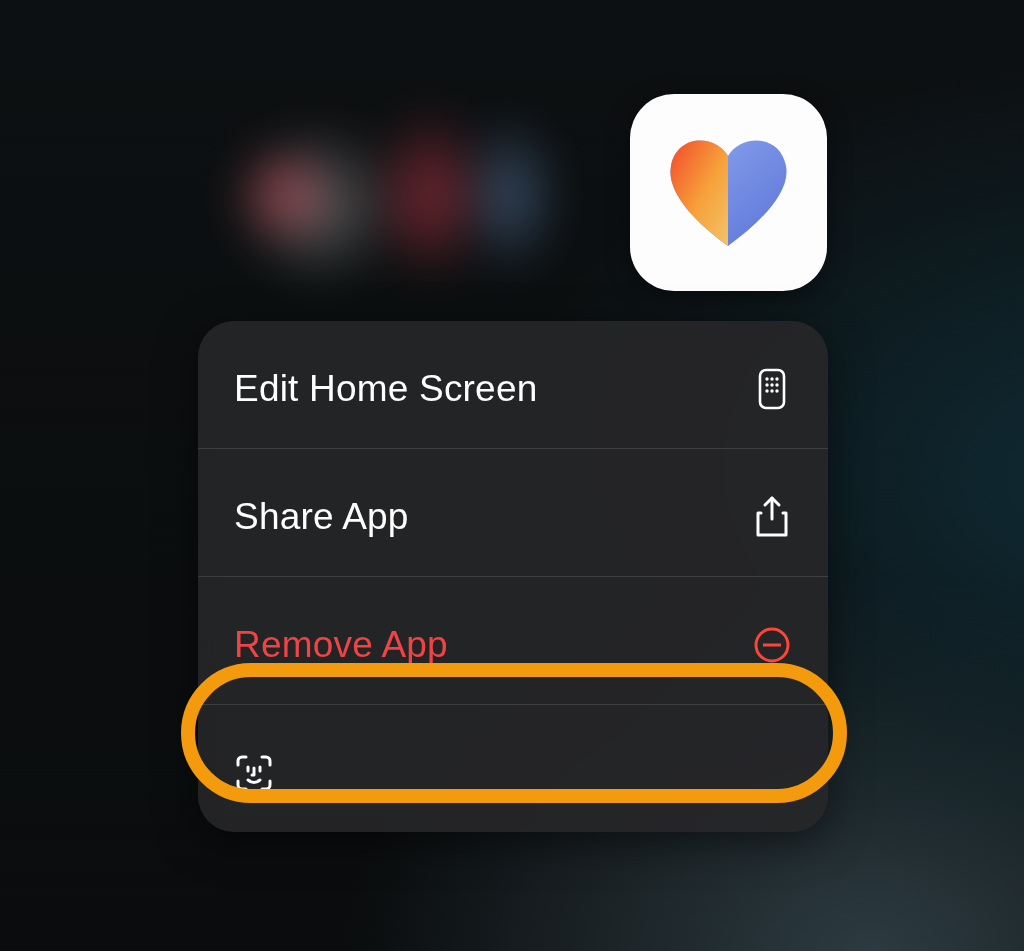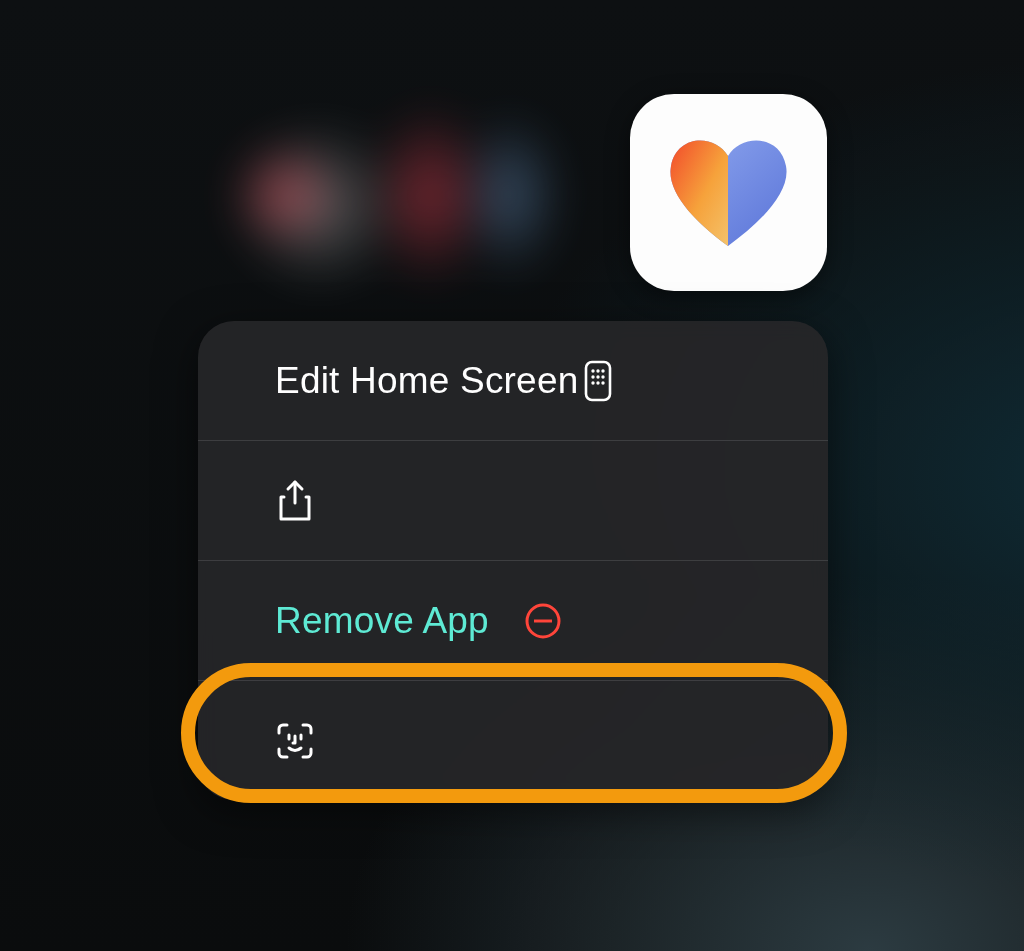--- a/index.html
+++ b/index.html
@@ -56,34 +56,34 @@
     border-radius: 36px;
     background: rgba(38,38,40,0.92);
     backdrop-filter: blur(10px);
     box-shadow: 0 10px 40px rgba(0,0,0,0.5);
     overflow: hidden;
   }
   .menu-item {
     height: 119px;
     display: flex;
     align-items: center;
-    padding: 0 36px 0 36px;
+    justify-content: space-between;
+    padding: 8px 36px 0 36px;
     color: #fefefe;
     font-size: 37px;
     font-weight: 400;
     letter-spacing: 0.2px;
     position: relative;
-    margin-left: 41px;
   }
   .menu-sep {
     height: 1px;
     background: rgba(255,255,255,0.12);
     margin: 0;
   }
-  .menu-item.destructive { color: #5eead4; gap: 34px; }
+  .menu-item.destructive { color: #ef4444; gap: 34px; }
   .menu-icon {
     width: 40px;
     height: 40px;
     display: flex;
     align-items: center;
     justify-content: center;
   }
   .highlight-ring {
     position: absolute;
     left: 181px;
@@ -139,20 +139,21 @@
         <circle cx="9" cy="23" r="1.7" fill="#fefefe" stroke="none"></circle>
         <circle cx="14" cy="23" r="1.7" fill="#fefefe" stroke="none"></circle>
         <circle cx="19" cy="23" r="1.7" fill="#fefefe" stroke="none"></circle>
       </svg>
     </span>
   </div>
 
   <div class="menu-sep"></div>
 
   <div class="menu-item">
+    <span>Share App</span>
     <span class="menu-icon">
       <svg width="38" height="44" viewBox="0 0 38 44" fill="none" stroke="#fefefe" stroke-width="3" stroke-linecap="round" stroke-linejoin="round">
         <path d="M19 3 L19 24"></path>
         <path d="M12 10 L19 3 L26 10"></path>
         <path d="M8 18 H5 v22 h28 v-22 h-3"></path>
       </svg>
     </span>
   </div>
 
   <div class="menu-sep"></div>

